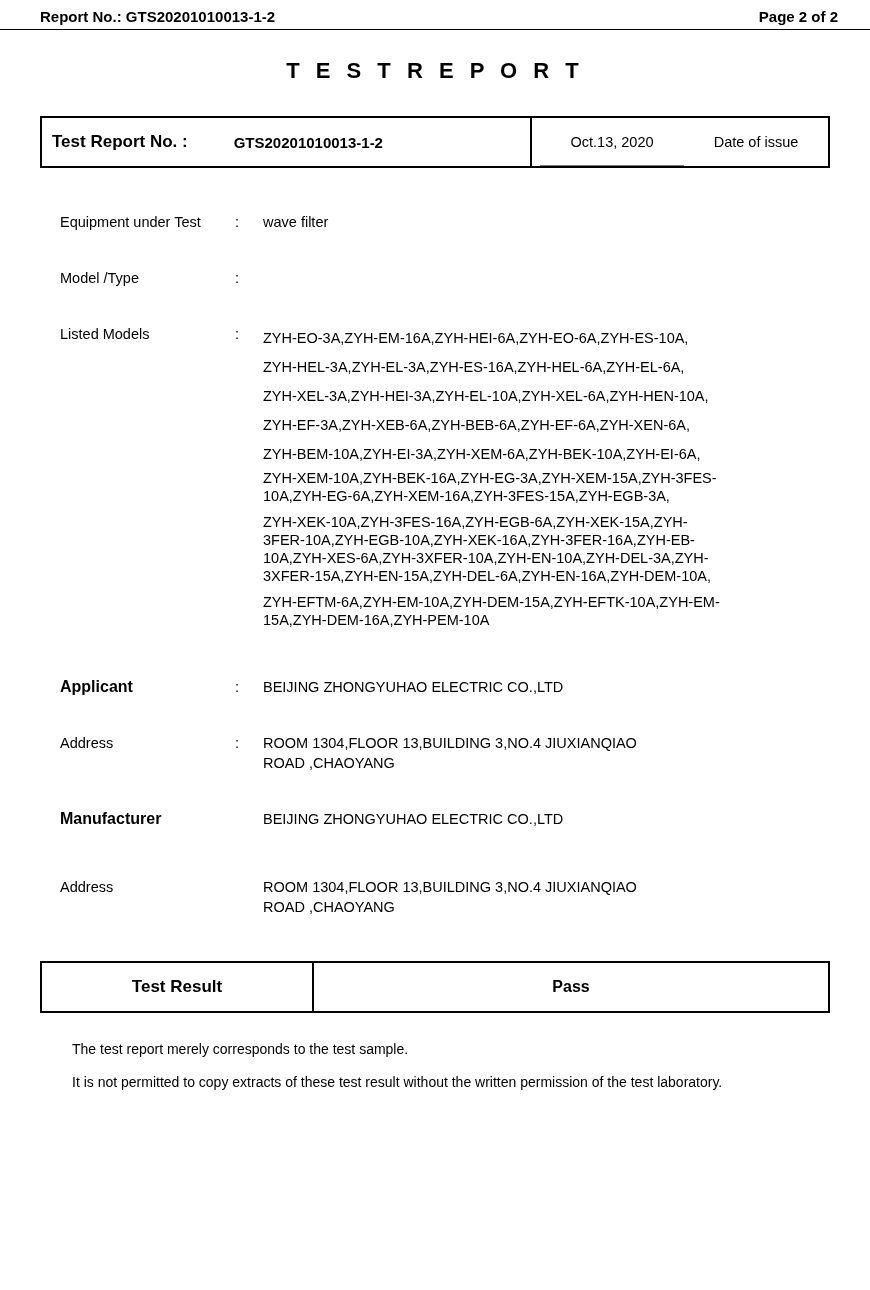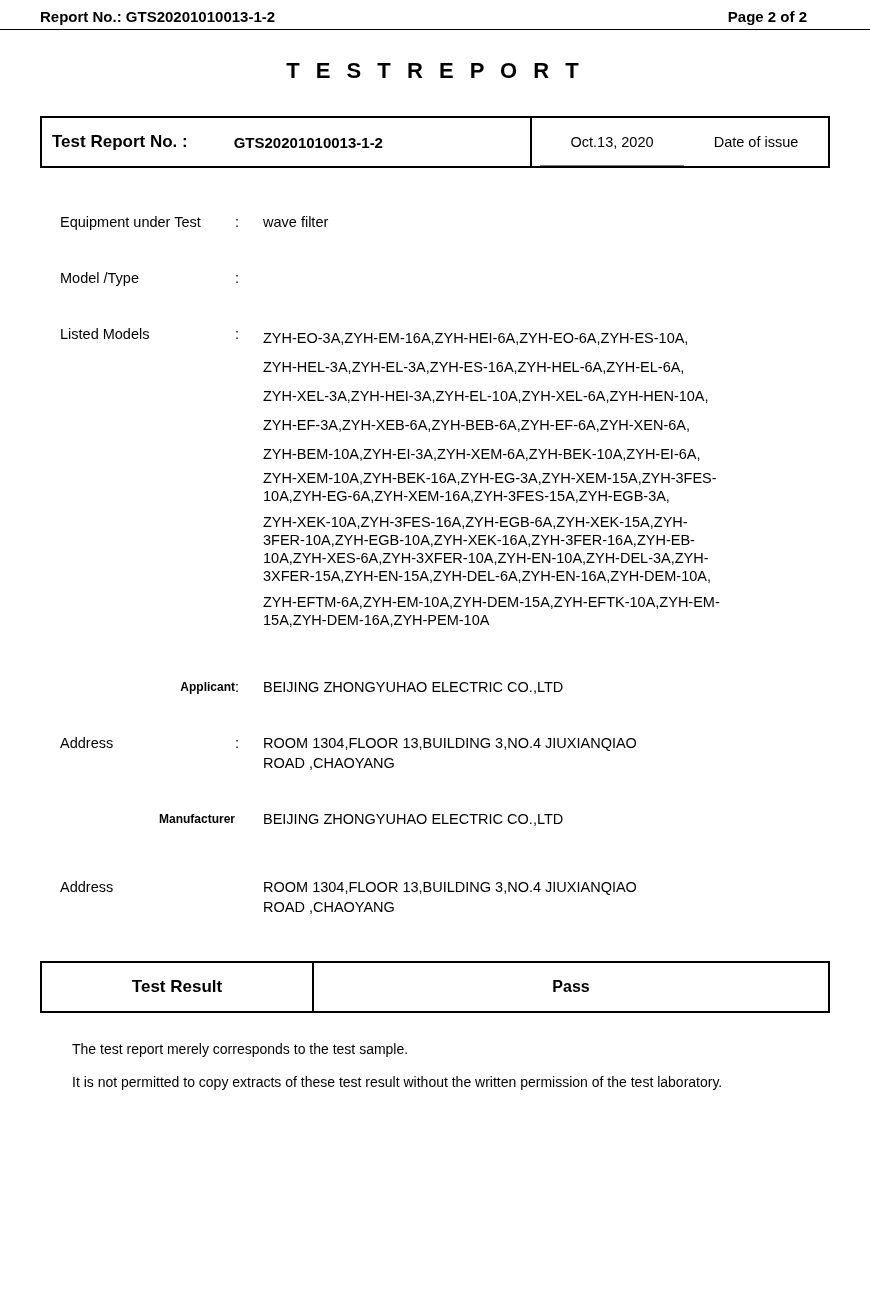--- a/index.html
+++ b/index.html
@@ -20,21 +20,21 @@
     width: 870px;
     height: 1290px;
     padding: 0;
     box-sizing: border-box;
   }
   
   .page-header {
     display: flex;
     justify-content: space-between;
     align-items: baseline;
-    padding: 8px 63px 0 40px;
+    padding: 8px 32px 0 40px;
     font-size: 15px;
     font-weight: bold;
   }
   .header-rule {
     margin: 4px 0 0 0;
     border: 0;
     border-top: 1.5px solid #000;
   }
   
   .doc-title {
@@ -105,21 +105,21 @@
     align-items: flex-start;
     margin-bottom: 18px;
   }
   .field-label {
     flex: 0 0 195px;
     font-size: 14.5px;
     line-height: 20px;
     padding-left: 20px;
     box-sizing: border-box;
   }
-  .field-label.bold { font-weight: bold; font-size: 12px; text-align: right; }
+  .field-label.bold { font-weight: bold; font-size: 16px; }
   .field-colon {
     flex: 0 0 28px;
     font-size: 14.5px;
     line-height: 20px;
   }
   .field-value {
     flex: 1 1 auto;
     font-size: 14.5px;
     line-height: 20px;
   }

